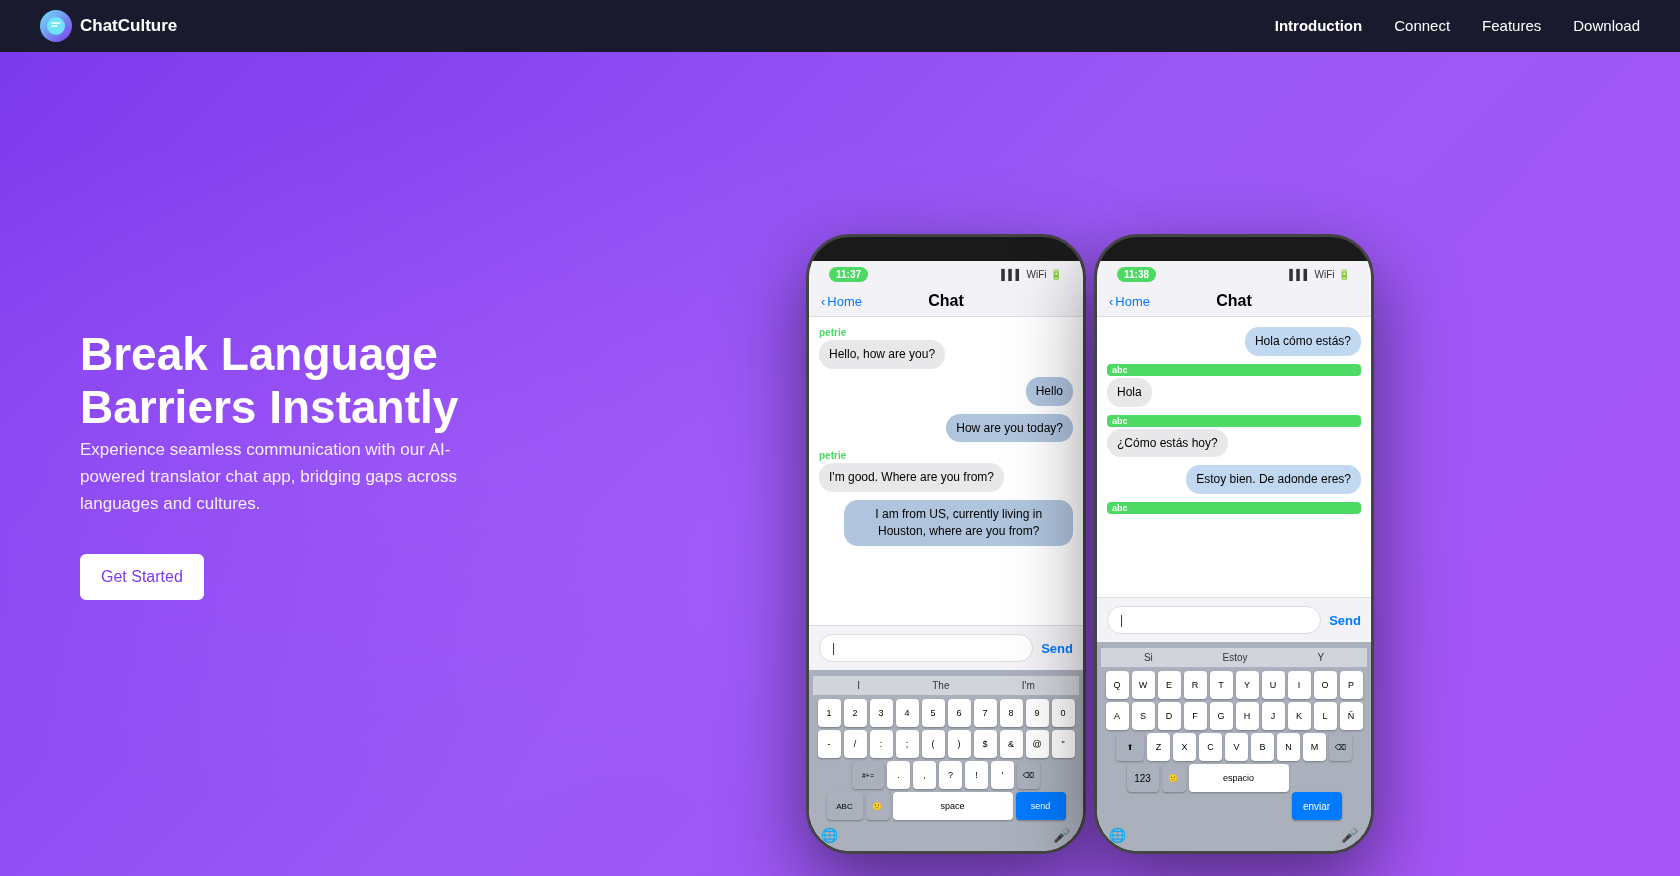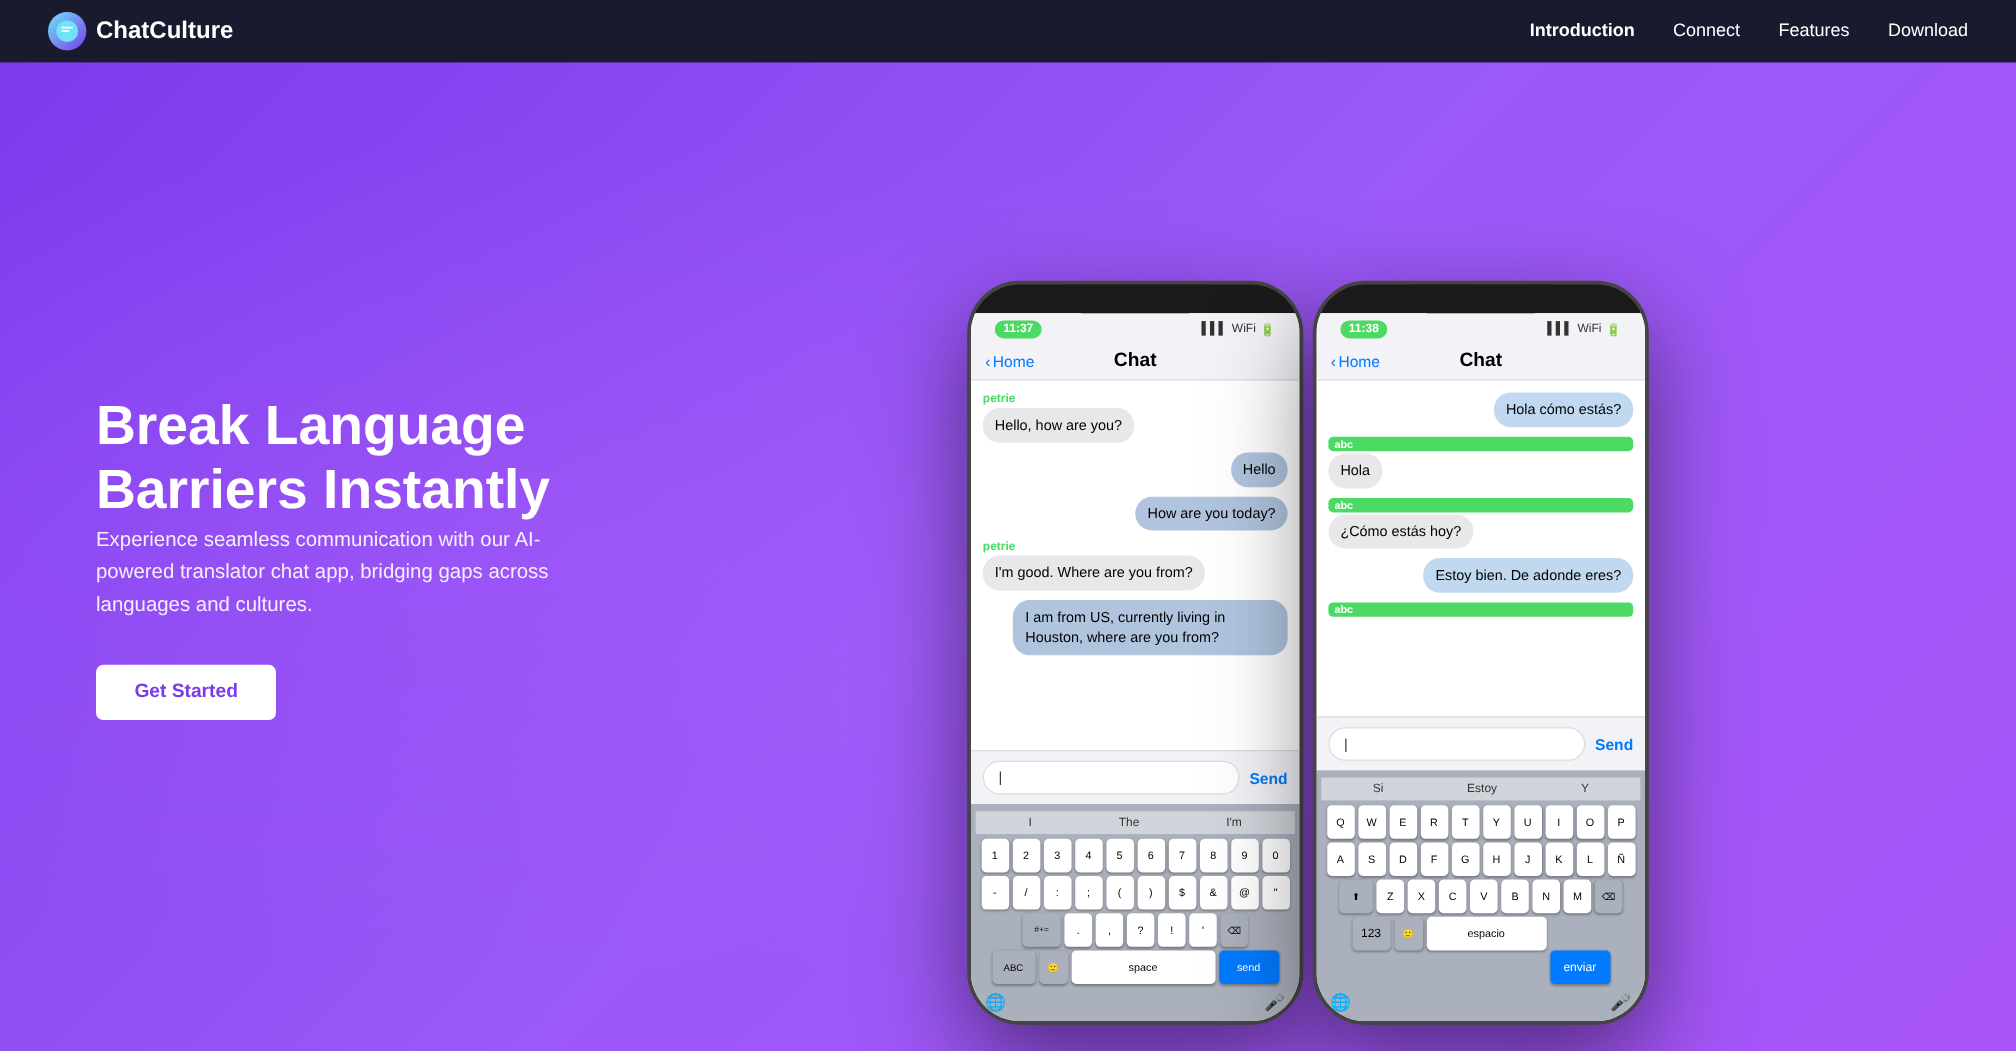--- a/index.html
+++ b/index.html
@@ -27,21 +27,21 @@
       border-radius: 50%;
       background: linear-gradient(135deg, #6ee7f7, #7c3aed);
       display: flex;
       align-items: center;
       justify-content: center;
       font-size: 14px;
       color: white;
     }
     .nav-logo-text {
       color: white;
-      font-size: 20px;
+      font-size: 17px;
       font-weight: 600;
     }
     .nav-links {
       display: flex;
       gap: 32px;
       list-style: none;
     }
     .nav-links li a {
       color: white;
       text-decoration: none;
@@ -86,23 +86,23 @@
       font-size: 17px;
       line-height: 1.6;
       margin-bottom: 36px;
       max-width: 420px;
     }
     .hero-btn {
       background: white;
       color: #7c3aed;
       border: none;
       border-radius: 6px;
-      padding: 14px 32px;
+      padding: 14px 21px;
       font-size: 16px;
-      font-weight: 700;
+      font-weight: 400;
       cursor: pointer;
     }
 
     
     .phones-container {
       flex: 1;
       display: flex;
       align-items: flex-end;
       justify-content: center;
       gap: 8px;
@@ -224,20 +224,21 @@
     }
     .msg-bubble.received {
       background: #e8e8ea;
       color: #000;
       align-self: flex-start;
     }
     .msg-bubble.sent {
       background: #b0c4de;
       color: #000;
       align-self: flex-end;
+      text-align: center;
     }
     .msg-bubble.sent-blue {
       background: #c0d8f0;
       color: #000;
       align-self: flex-end;
     }
 
     
     .input-bar {
       background: #f2f2f7;

